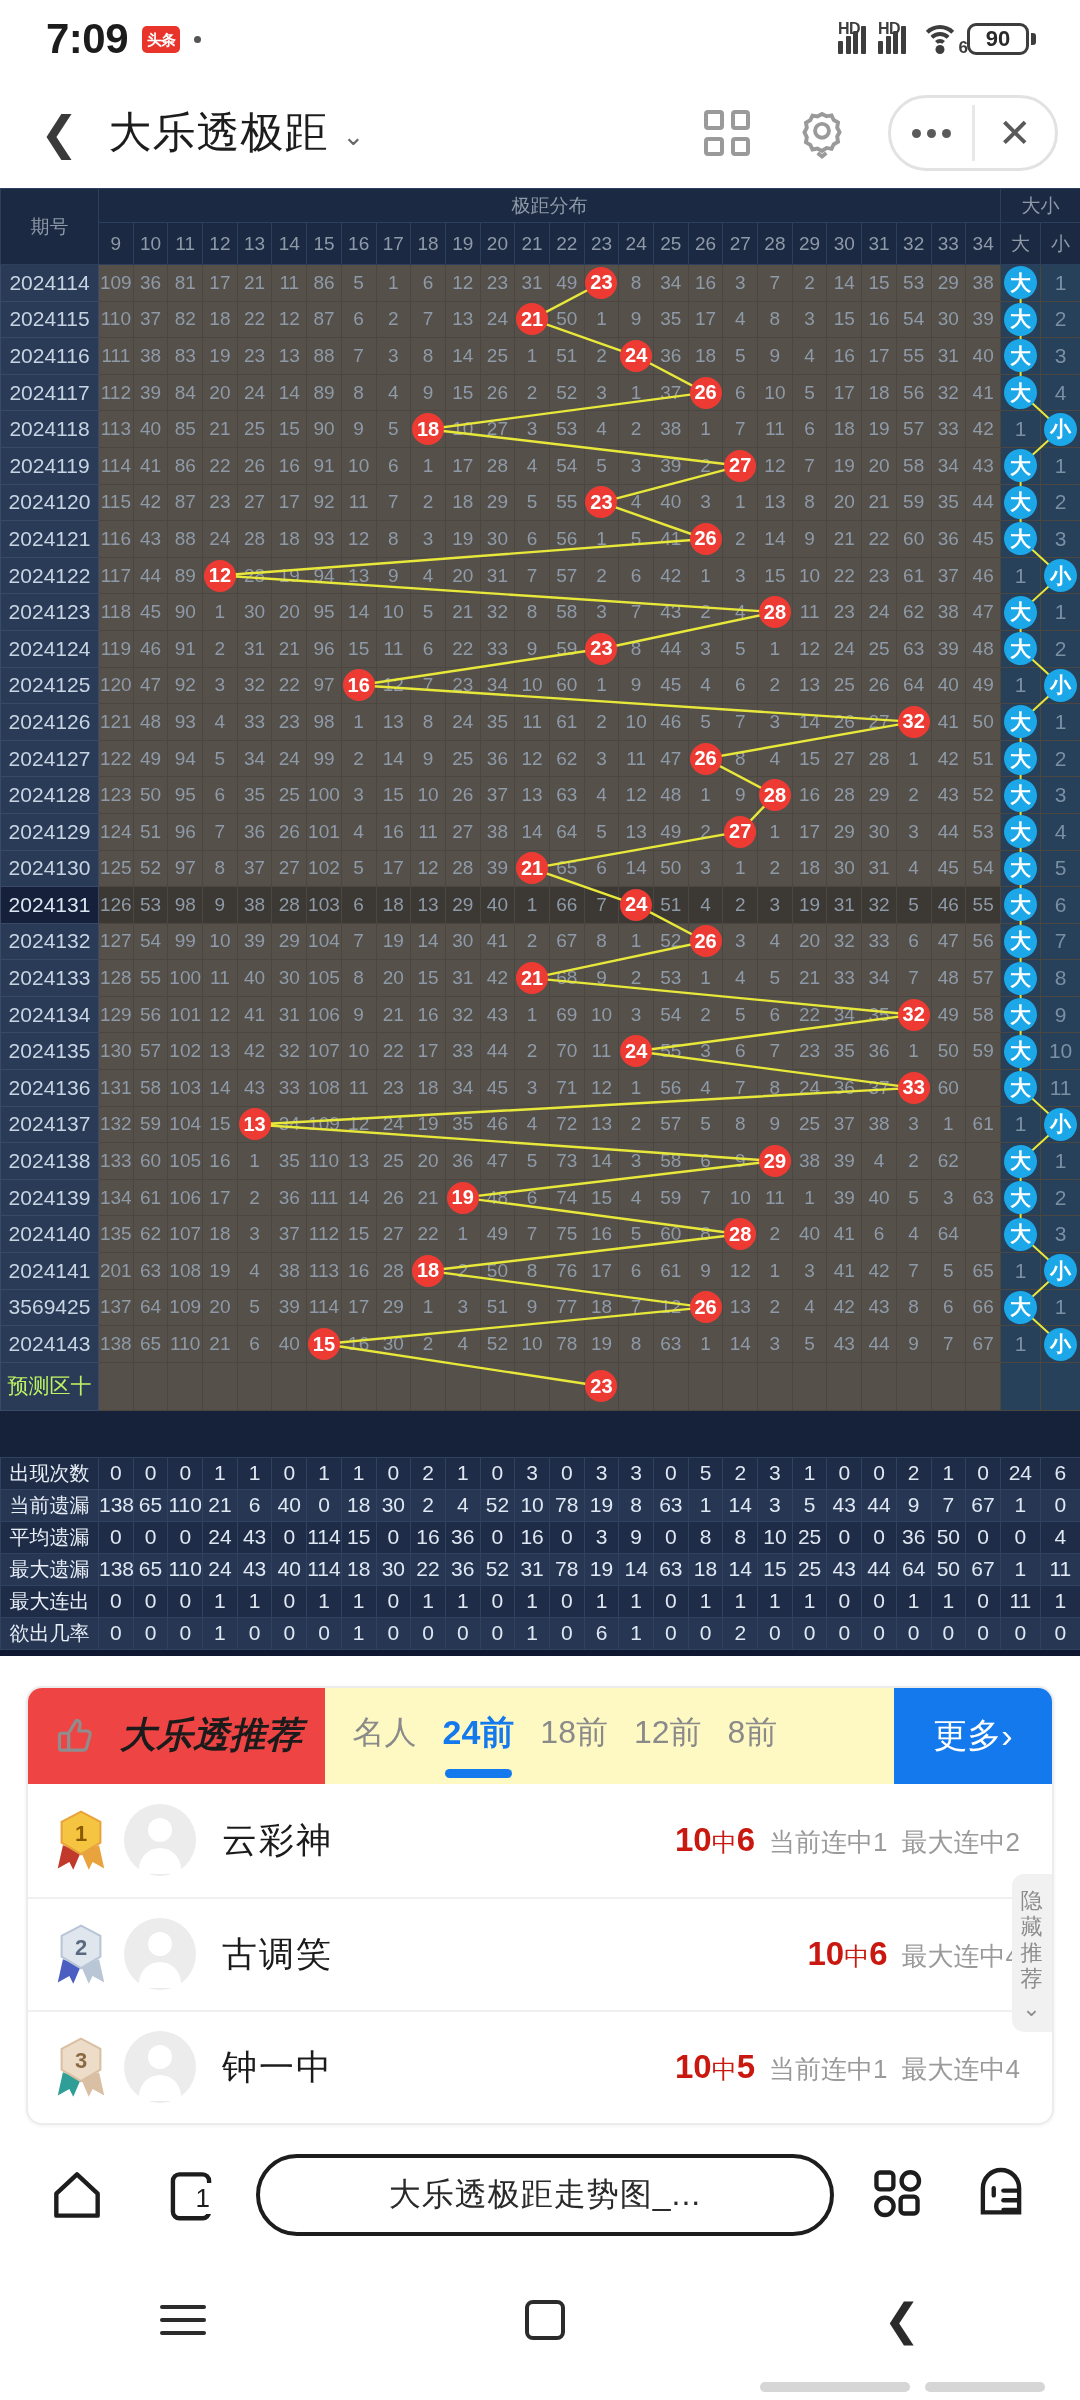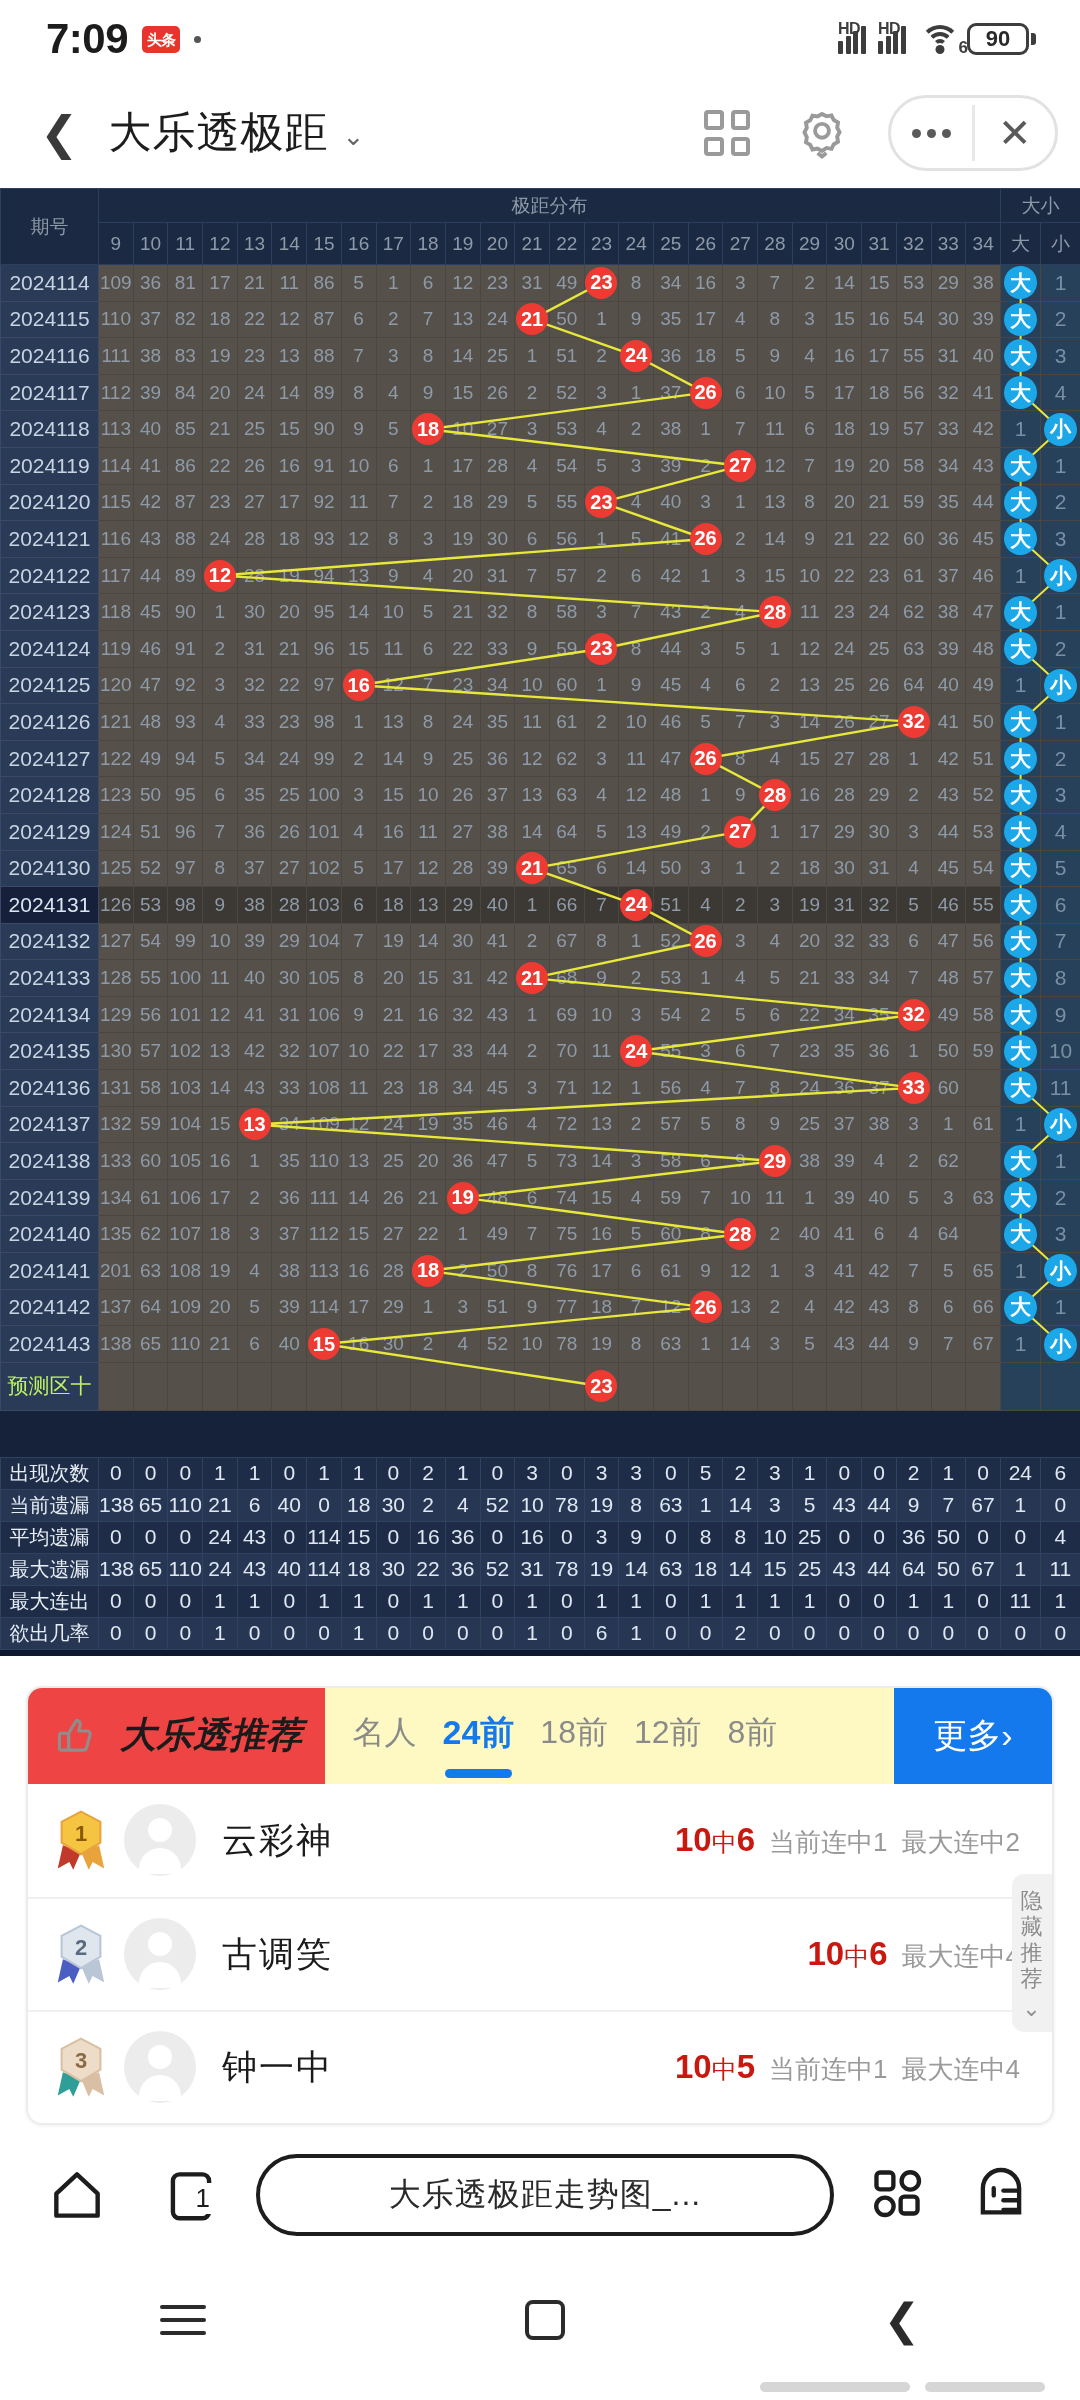--- a/index.html
+++ b/index.html
@@ -1162,21 +1162,21 @@
           <td class="num">3</td>
           <td class="num">41</td>
           <td class="num">42</td>
           <td class="num">7</td>
           <td class="num">5</td>
           <td class="num">65</td>
           <td class="bs">1</td>
           <td class="bs"><span class="cball" style="z-index: 3;">小</span></td>
         </tr>
         <tr class="row">
-          <td class="period">2024142</td>
+          <td class="period">3569425</td>
           <td class="num">137</td>
           <td class="num">64</td>
           <td class="num">109</td>
           <td class="num">20</td>
           <td class="num">5</td>
           <td class="num">39</td>
           <td class="num">114</td>
           <td class="num">17</td>
           <td class="num">29</td>
           <td class="num">1</td>

